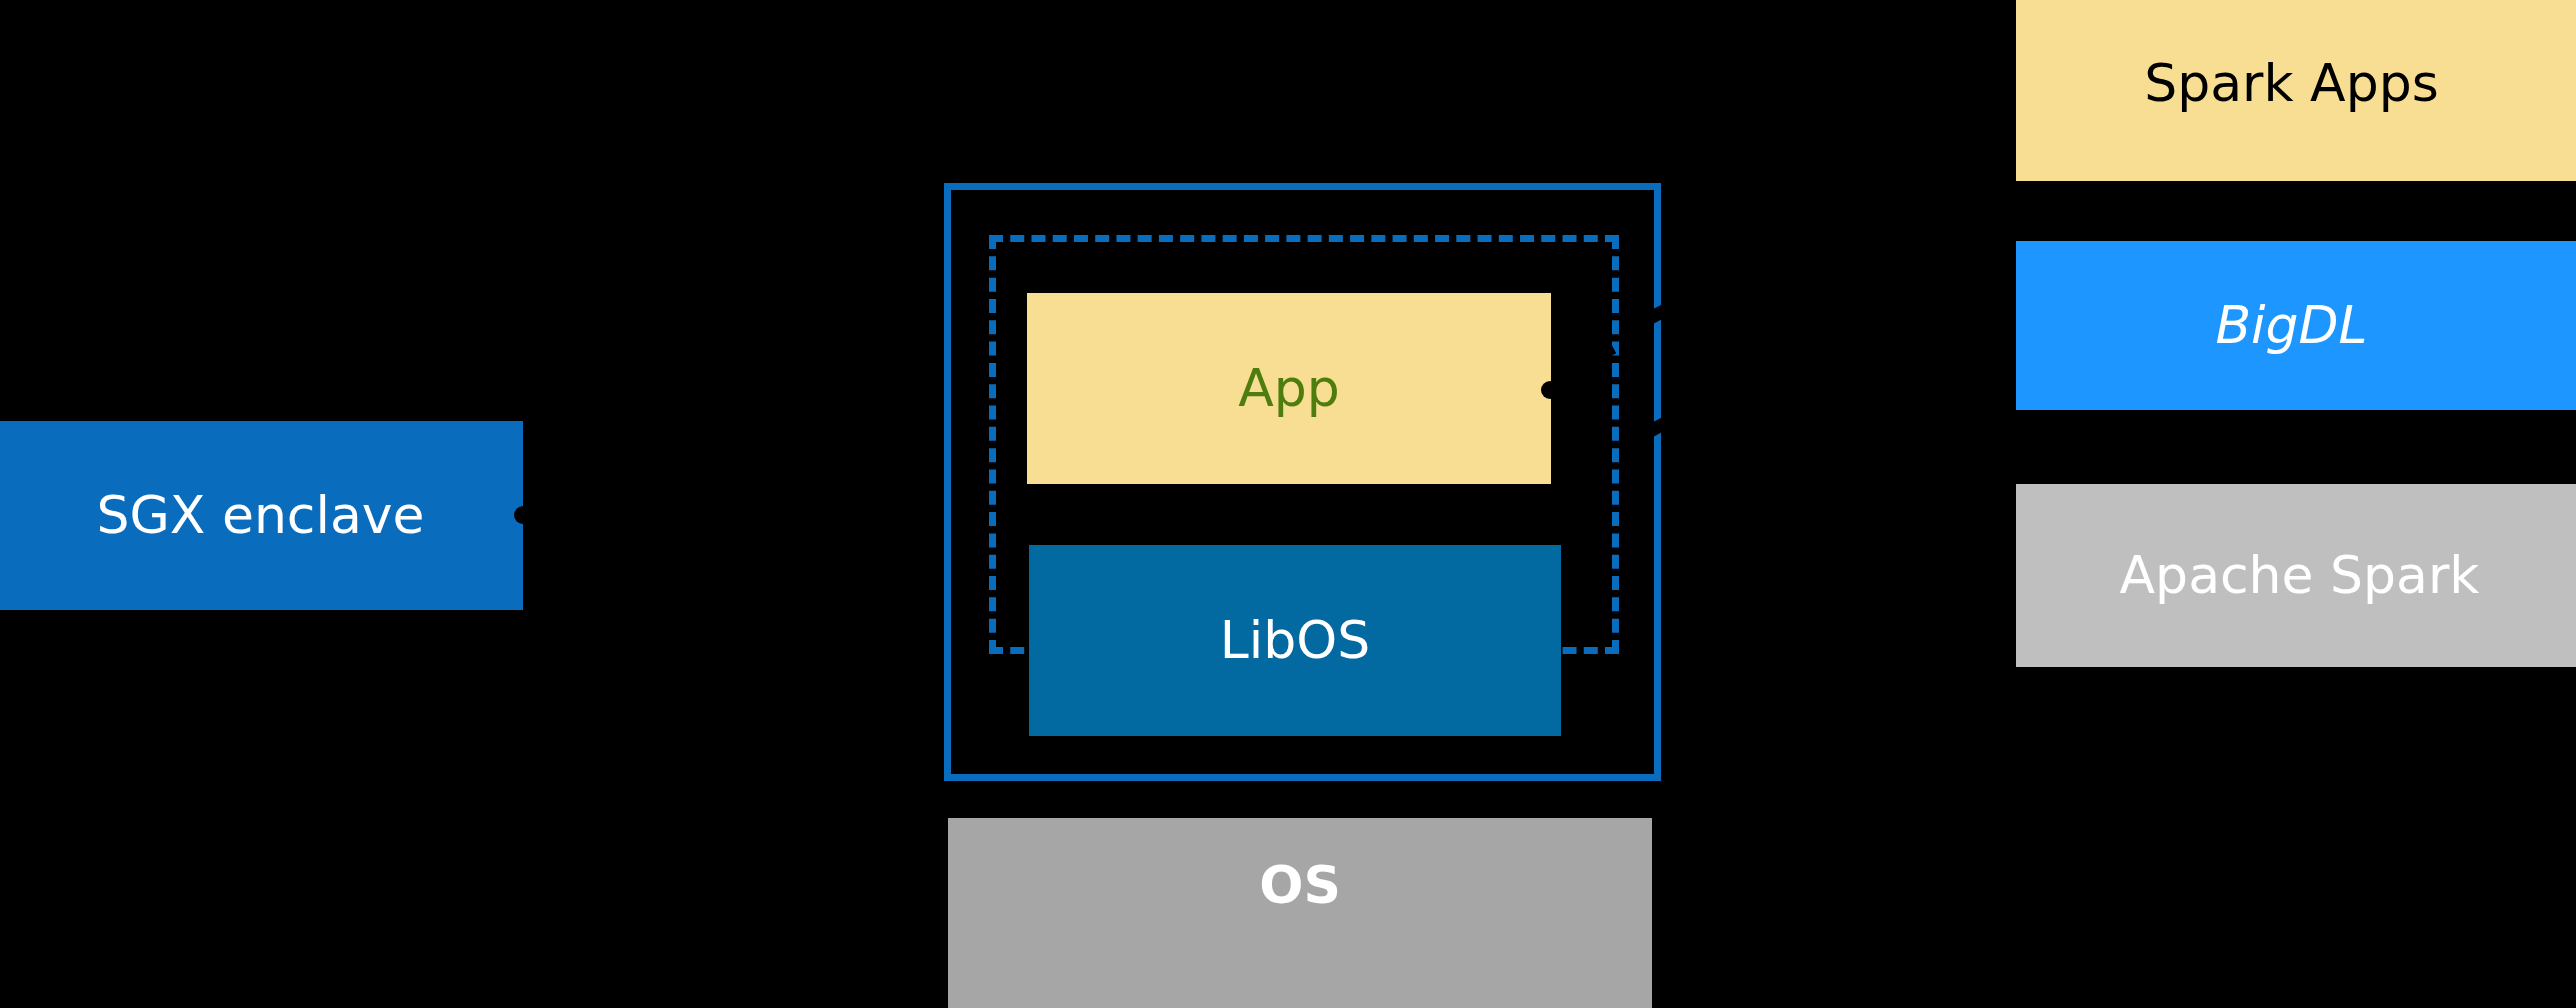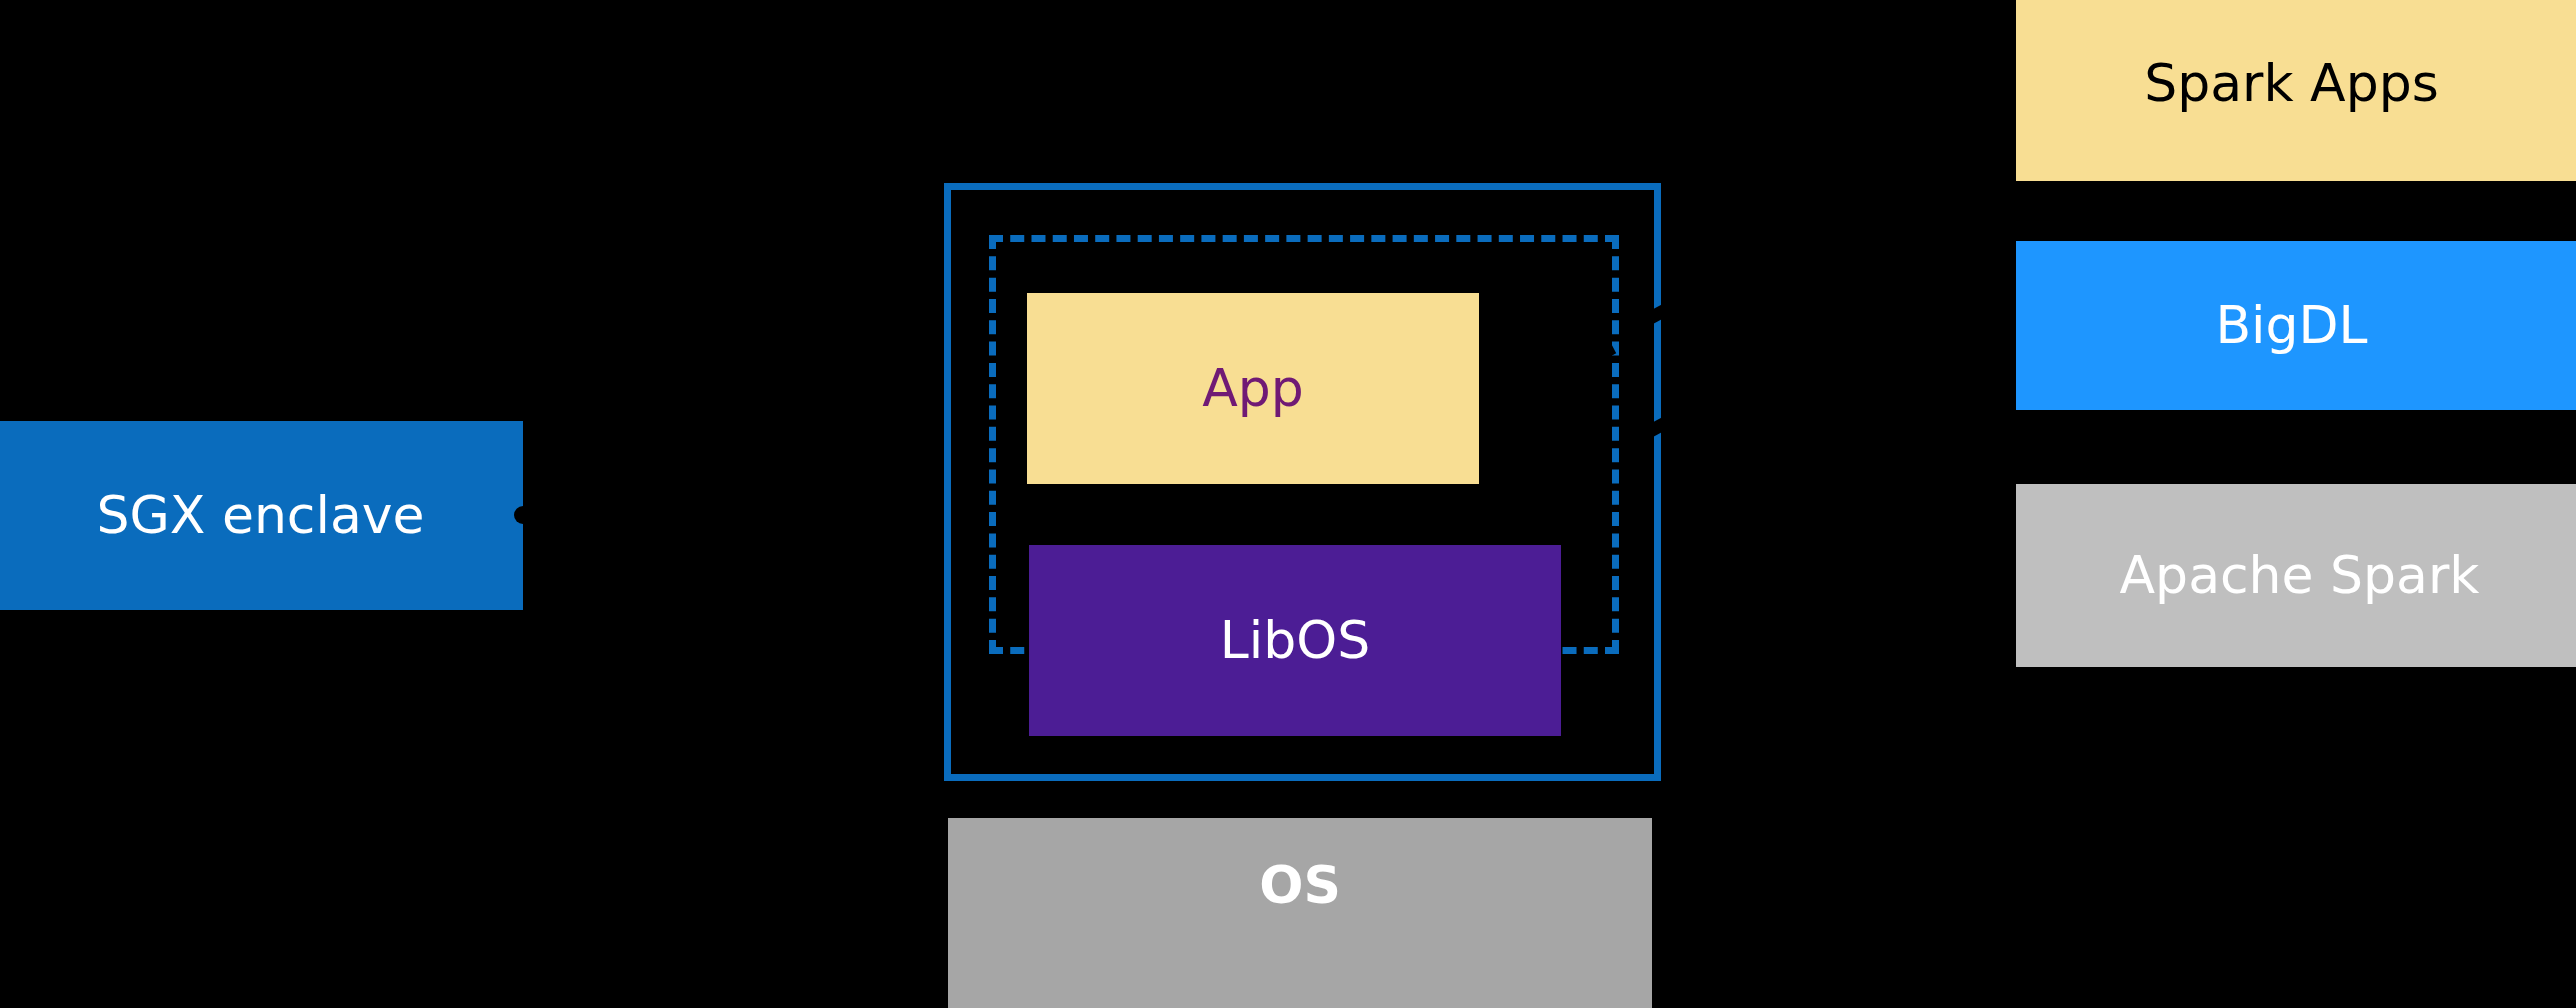--- a/index.html
+++ b/index.html
@@ -39,33 +39,33 @@
     height: 189px;
     background: #0a6cbd;
     color: #ffffff;
     font-size: 52px;
   }
   .box-sgx .node-label { padding-left: 32px; }
 
   .box-app {
     left: 1027px;
     top: 293px;
-    width: 452px;
+    width: 524px;
     height: 191px;
     background: #f8de93;
-    color: #701a75;
+    color: #4d7c0f;
     font-size: 52px;
   }
 
   .box-libos {
     left: 1029px;
     top: 545px;
     width: 532px;
     height: 191px;
-    background: #4c1d95;
+    background: #0369a1;
     color: #ffffff;
     font-size: 52px;
   }
 
   .box-os {
     left: 948px;
     top: 818px;
     width: 704px;
     height: 219px;
     background: #a6a6a6;
@@ -89,21 +89,21 @@
 
   .box-bigdl {
     left: 2016px;
     top: 241px;
     width: 603px;
     height: 169px;
     background: #1e96ff;
     color: #ffffff;
     font-size: 52px;
   }
-  .box-bigdl .node-label { padding-right: 52px; }
+  .box-bigdl .node-label { padding-right: 52px; font-style: italic; }
 
   .box-spark {
     left: 2016px;
     top: 484px;
     width: 603px;
     height: 183px;
     background: #bfbfbf;
     color: #ffffff;
     font-size: 52px;
   }

